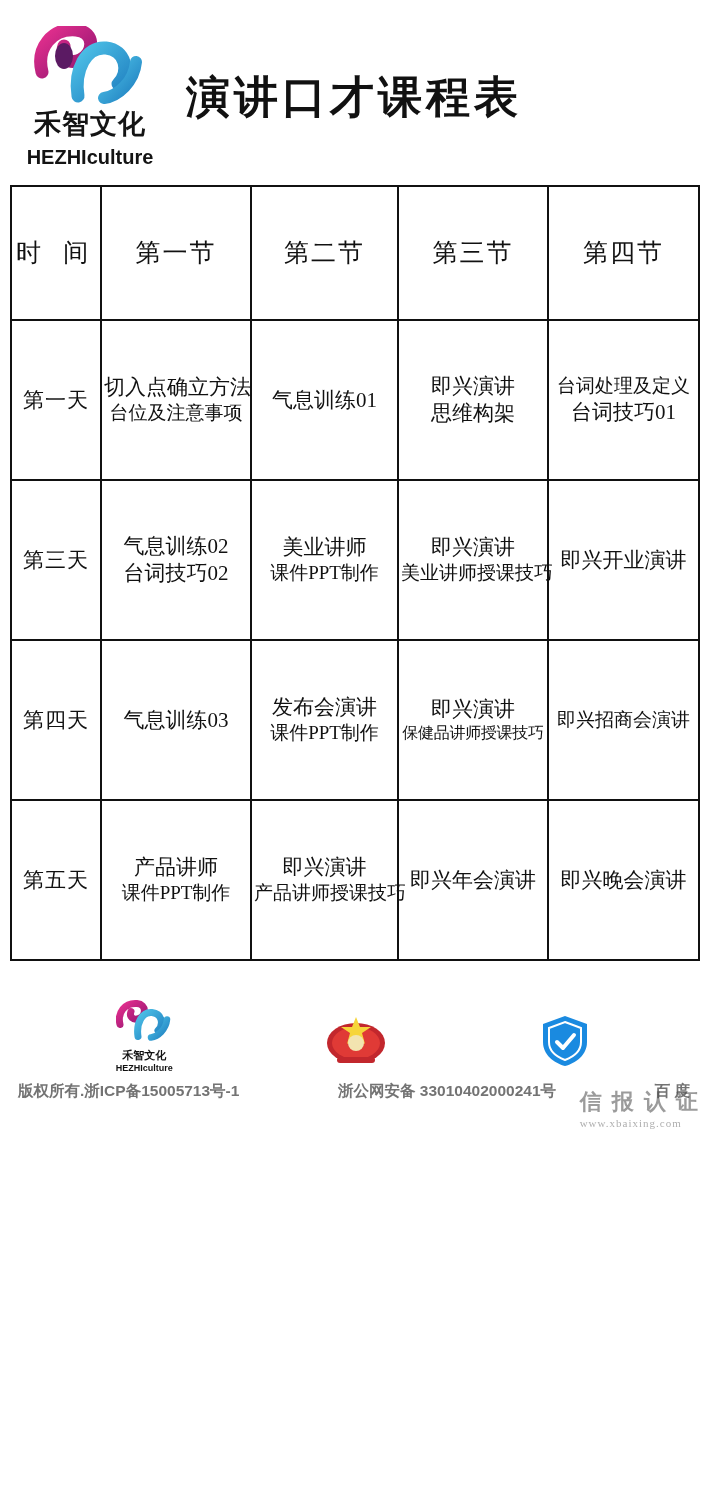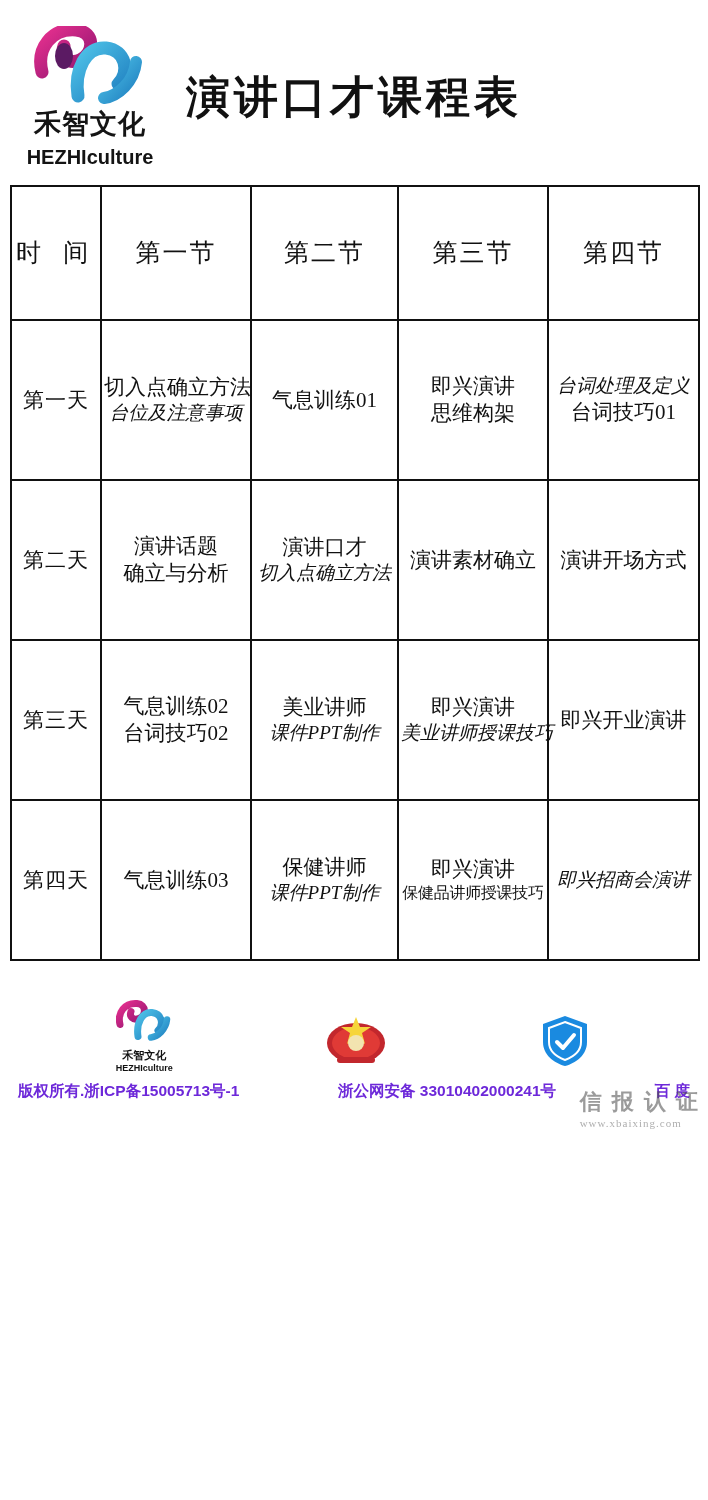--- a/index.html
+++ b/index.html
@@ -99,21 +99,21 @@
 
   tr.body td { height: 160px; }
   td.daycell {
     font-size: 21px;
     letter-spacing: 1px;
   }
   td.cell {
     font-size: 21px;
   }
   td.cell .l { display: block; white-space: nowrap; }
-  td.cell .sm { font-size: 19px; font-style: italic; }
+  td.cell .sm { font-size: 19px; }
   td.cell .xs { font-size: 16px; letter-spacing: -0.3px; }
 
   
   .footer {
     position: relative;
     margin-top: 26px;
     height: 150px;
   }
   .footer-logos {
     display: flex;
@@ -132,21 +132,21 @@
     font-size: 9px; font-weight: bold; color: #111;
   }
   .footer-line {
     display: flex;
     align-items: center;
     justify-content: space-between;
     padding: 8px 18px 0 18px;
     font-family: "Liberation Sans", sans-serif;
     font-size: 15.5px;
     font-weight: bold;
-    color: #6d28d9;
+    color: #737373;
   }
   .footer-line .seg { white-space: nowrap; }
   .watermark {
     position: absolute;
     right: 8px;
     bottom: 8px;
     opacity: 0.55;
   }
   .watermark .wm-main {
     font-family: "Liberation Sans", sans-serif;
@@ -222,37 +222,20 @@
             <td class="cell">
               <span class="l">即兴演讲</span>
               <span class="l">思维构架</span>
             </td>
             <td class="cell">
               <span class="l sm">台词处理及定义</span>
               <span class="l">台词技巧01</span>
             </td>
           </tr>
           <tr class="body">
-            <td class="daycell">第二天</td>
-            <td class="cell">
-              <span class="l">演讲话题</span>
-              <span class="l">确立与分析</span>
-            </td>
-            <td class="cell">
-              <span class="l">演讲口才</span>
-              <span class="l sm">切入点确立方法</span>
-            </td>
-            <td class="cell">
-              <span class="l">演讲素材确立</span>
-            </td>
-            <td class="cell">
-              <span class="l">演讲开场方式</span>
-            </td>
-          </tr>
-          <tr class="body">
             <td class="daycell">第三天</td>
             <td class="cell">
               <span class="l">气息训练02</span>
               <span class="l">台词技巧02</span>
             </td>
             <td class="cell">
               <span class="l">美业讲师</span>
               <span class="l sm">课件PPT制作</span>
             </td>
             <td class="cell">
@@ -262,29 +245,46 @@
             <td class="cell">
               <span class="l">即兴开业演讲</span>
             </td>
           </tr>
           <tr class="body">
             <td class="daycell">第四天</td>
             <td class="cell">
               <span class="l">气息训练03</span>
             </td>
             <td class="cell">
-              <span class="l">保健讲师</span>
+              <span class="l">发布会演讲</span>
               <span class="l sm">课件PPT制作</span>
             </td>
             <td class="cell">
               <span class="l">即兴演讲</span>
               <span class="l xs">保健品讲师授课技巧</span>
             </td>
             <td class="cell">
               <span class="l sm">即兴招商会演讲</span>
+            </td>
+          </tr>
+          <tr class="body">
+            <td class="daycell">第五天</td>
+            <td class="cell">
+              <span class="l">产品讲师</span>
+              <span class="l sm">课件PPT制作</span>
+            </td>
+            <td class="cell">
+              <span class="l">即兴演讲</span>
+              <span class="l sm">产品讲师授课技巧</span>
+            </td>
+            <td class="cell">
+              <span class="l">即兴年会演讲</span>
+            </td>
+            <td class="cell">
+              <span class="l">即兴晚会演讲</span>
             </td>
           </tr>
         </tbody>
     </table>
   </div>
 
   <div class="footer">
     <div class="footer-logos">
 
       <div class="f-logo">

